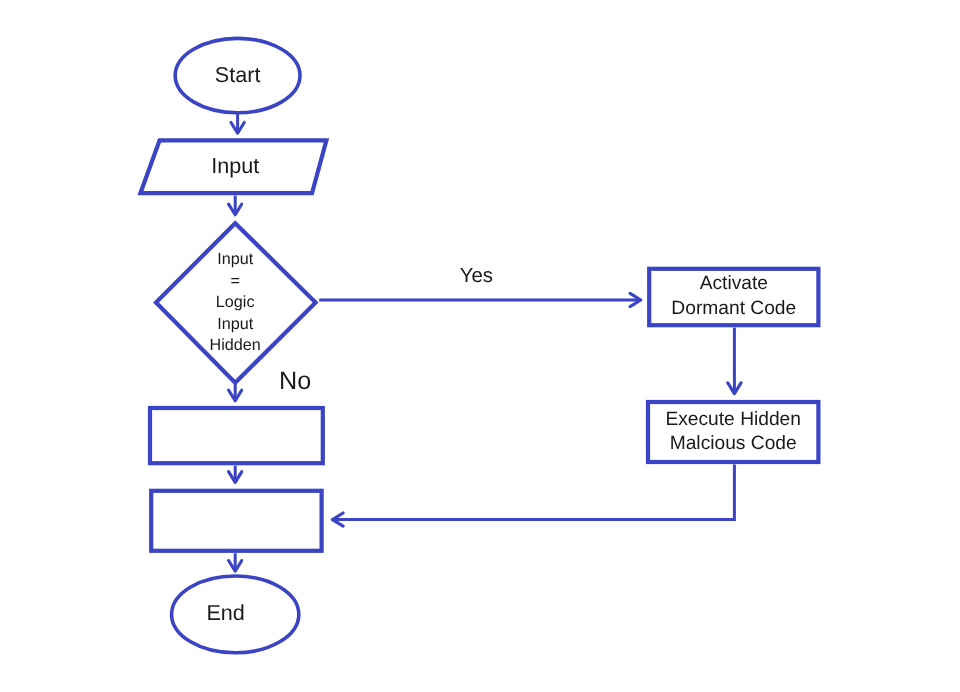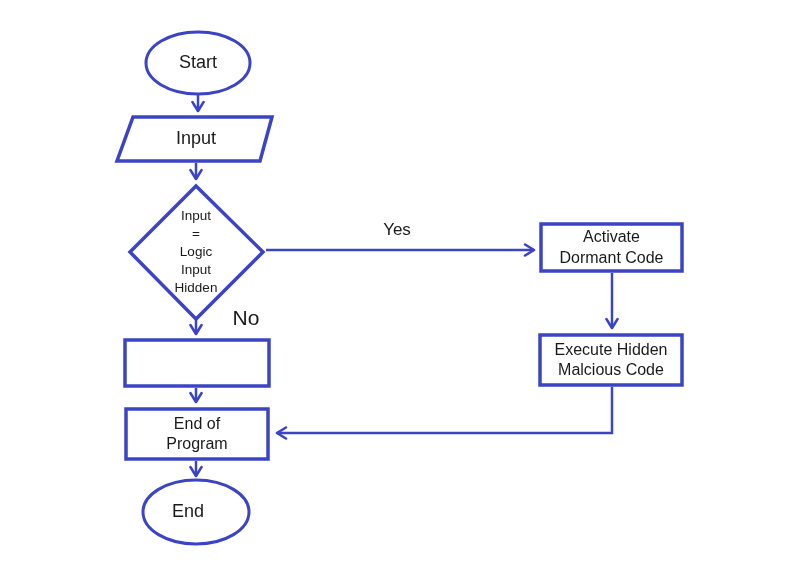--- a/index.html
+++ b/index.html
@@ -100,23 +100,19 @@
     <span>Activate</span>
     <span>Dormant Code</span>
   </div>
 
   <div id="lbl-hidden" class="node-label">
     <span>Execute Hidden</span>
     <span>Malcious Code</span>
   </div>
 
 
-  <div id="lbl-endprog" class="node-label">
-    <span>End of</span>
-    <span>Program</span>
-  </div>
 
   <div id="lbl-end" class="node-label">End</div>
 
   <div id="lbl-yes" class="edge-label">Yes</div>
   <div id="lbl-no" class="edge-label">No</div>
 
 </div>
 
 </body></html>

